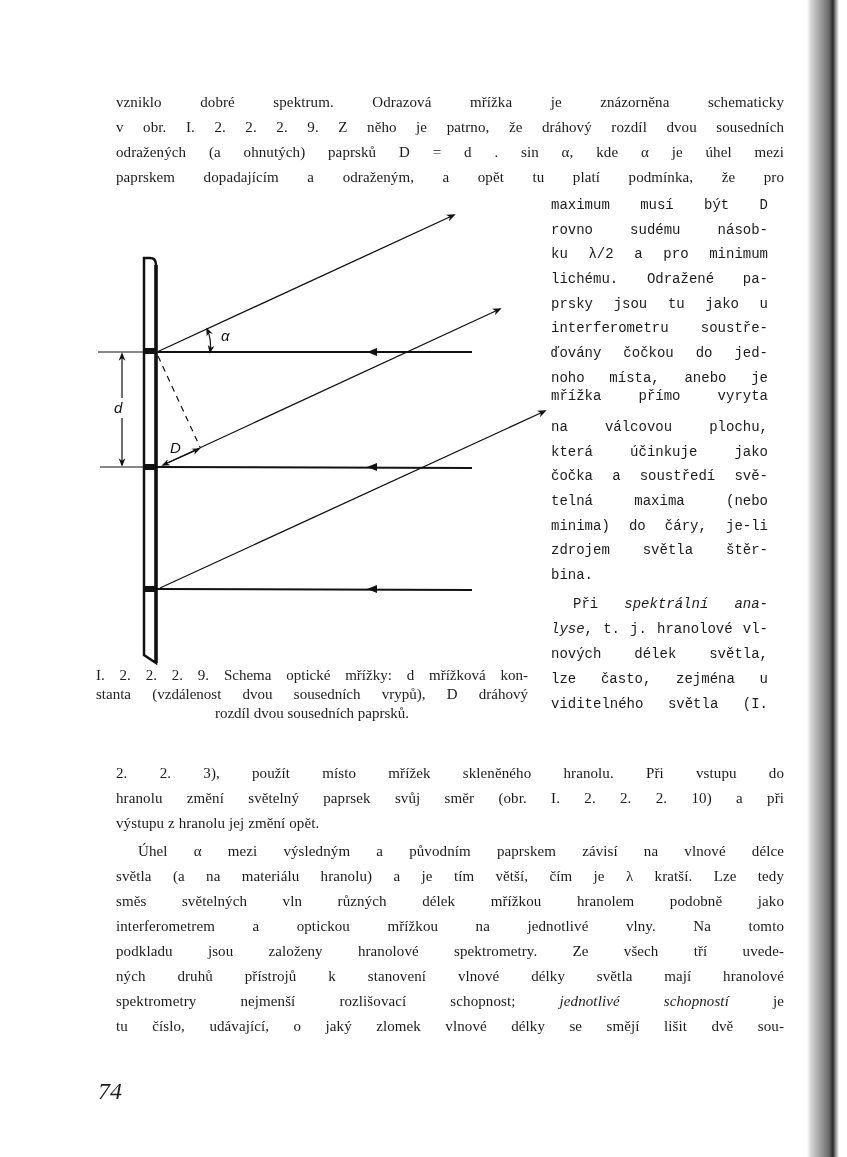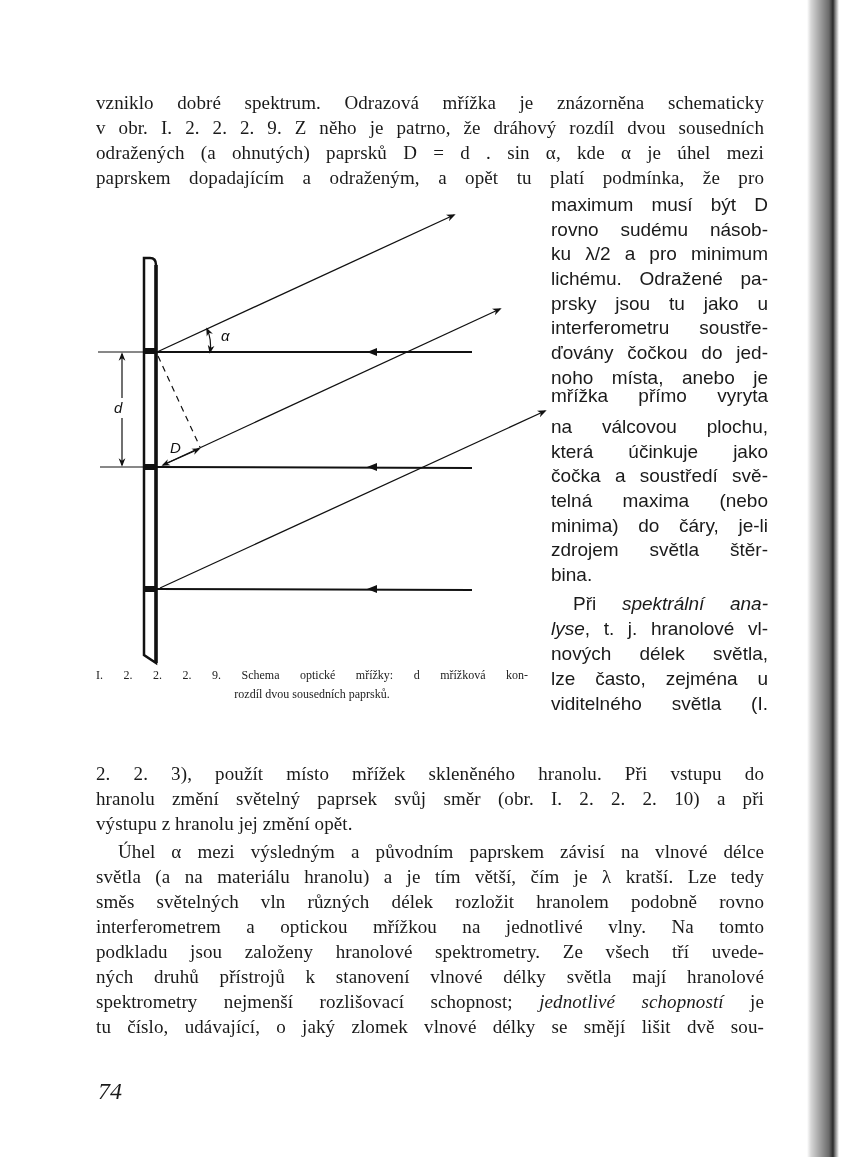--- a/index.html
+++ b/index.html
@@ -7,39 +7,39 @@
     width:847px; height:1157px; position:relative; overflow:hidden;
     background:#ffffff;
     font-family:"DejaVu Serif","Liberation Serif",serif;
     color:#1a1a1a;
   }
   .binding {
     position:absolute; top:0; right:0; width:40px; height:1157px;
     background:linear-gradient(to right, rgba(255,255,255,0) 0px, #d6d6d6 4px, #9a9a9a 14px, #6a6a6a 22px, #2a2a2a 26px, #7a7a7a 28px, #ffffff 32px, #ffffff 40px);
   }
   .line {
-    position:absolute; left:96px; width:668px;
-    font-size:19px; line-height:25px; white-space:nowrap;
+    position:absolute; left:116px; width:668px;
+    font-size:15px; line-height:25px; white-space:nowrap;
     text-align:justify; text-align-last:justify;
     font-family:"Liberation Serif","DejaVu Serif",serif;
     letter-spacing:0.1px;
   }
   .line.last { text-align-last:left; }
   .narrow {
     position:absolute; left:551px; width:217px;
-    font-size:19px; line-height:24.7px; white-space:nowrap;
+    font-size:14px; line-height:24.7px; white-space:nowrap;
     text-align:justify; text-align-last:justify;
-    font-family:Liberation Sans, sans-serif;
+    font-family:Liberation Mono, monospace;
   }
   .narrow.last { text-align-last:left; }
   .indent { padding-left:22px; box-sizing:border-box; }
   i, .it { font-style:italic; }
   .caption {
     position:absolute; left:96px; width:432px; top:666px;
-    font-size:12px; line-height:19px;
+    font-size:15px; line-height:19px;
     font-family:"Liberation Serif","DejaVu Serif",serif;
     color:#222;
   }
   .caption .cl { display:block; white-space:nowrap; text-align:justify; text-align-last:justify; }
   .caption .cl.center { text-align:right; text-align-last:center; }
   .pagenum {
     position:absolute; left:98px; top:1078px;
     font-size:24px; font-style:italic;
     font-family:"Liberation Serif","DejaVu Serif",serif;
   }
@@ -124,33 +124,34 @@
   <rect x="114" y="398" width="16" height="20" fill="#fff"></rect>
 
   <path d="M207,329 Q212,340 210,352" fill="none" stroke="#111" stroke-width="1.2" marker-start="url(#arr)" marker-end="url(#arr)"></path>
   <text class="lbl" x="221" y="341">α</text>
   <text class="lbl" x="114" y="413">d</text>
   <text class="lbl" x="170" y="453">D</text>
 </svg>
 
 <div class="caption">
   <span class="cl">I. 2. 2. 2. 9. Schema optické mřížky: d mřížková kon-</span>
+  <span class="cl">stanta (vzdálenost dvou sousedních vrypů), D dráhový</span>
   <span class="cl center">rozdíl dvou sousedních paprsků.</span>
 </div>
 
 <div>
   <div class="line" style="top:761px">2. 2. 3), použít místo mřížek skleněného hranolu. Při vstupu do</div>
   <div class="line" style="top:786px">hranolu změní světelný paprsek svůj směr (obr. I. 2. 2. 2. 10) a při</div>
   <div class="line last" style="top:811px">výstupu z hranolu jej změní opět.</div>
 </div>
 
 <div>
   <div class="line indent" style="top:839px">Úhel α mezi výsledným a původním paprskem závisí na vlnové délce</div>
   <div class="line" style="top:864px">světla (a na materiálu hranolu) a je tím větší, čím je λ kratší. Lze tedy</div>
-  <div class="line" style="top:889px">směs světelných vln různých délek rozložit hranolem podobně rovno</div>
+  <div class="line" style="top:889px">směs světelných vln různých délek mřížkou hranolem podobně jako</div>
   <div class="line" style="top:914px">interferometrem a optickou mřížkou na jednotlivé vlny. Na tomto</div>
   <div class="line" style="top:939px">podkladu jsou založeny hranolové spektrometry. Ze všech tří uvede-</div>
   <div class="line" style="top:964px">ných druhů přístrojů k stanovení vlnové délky světla mají hranolové</div>
   <div class="line" style="top:989px"><span>spektrometry nejmenší rozlišovací schopnost; </span><i>jednotlivé schopností</i><span> je</span></div>
   <div class="line" style="top:1014px">tu číslo, udávající, o jaký zlomek vlnové délky se smějí lišit dvě sou-</div>
 </div>
 
 <div class="pagenum">74</div>
 
 </body></html>

